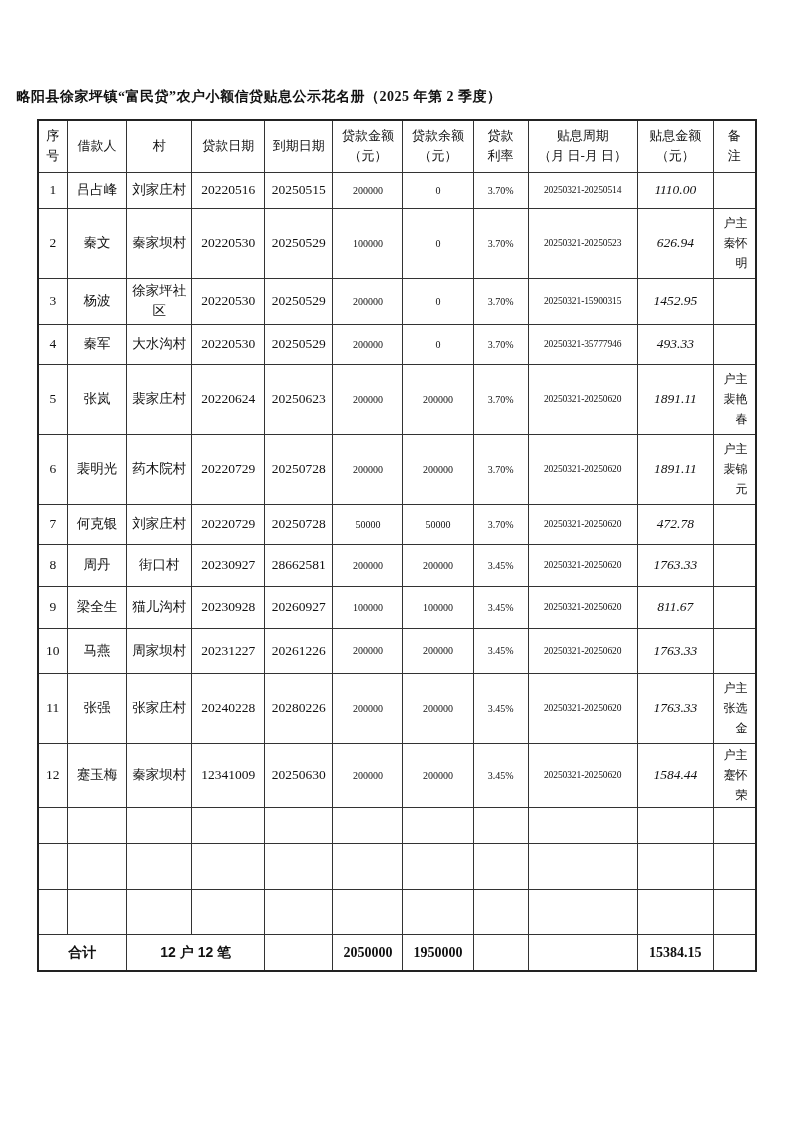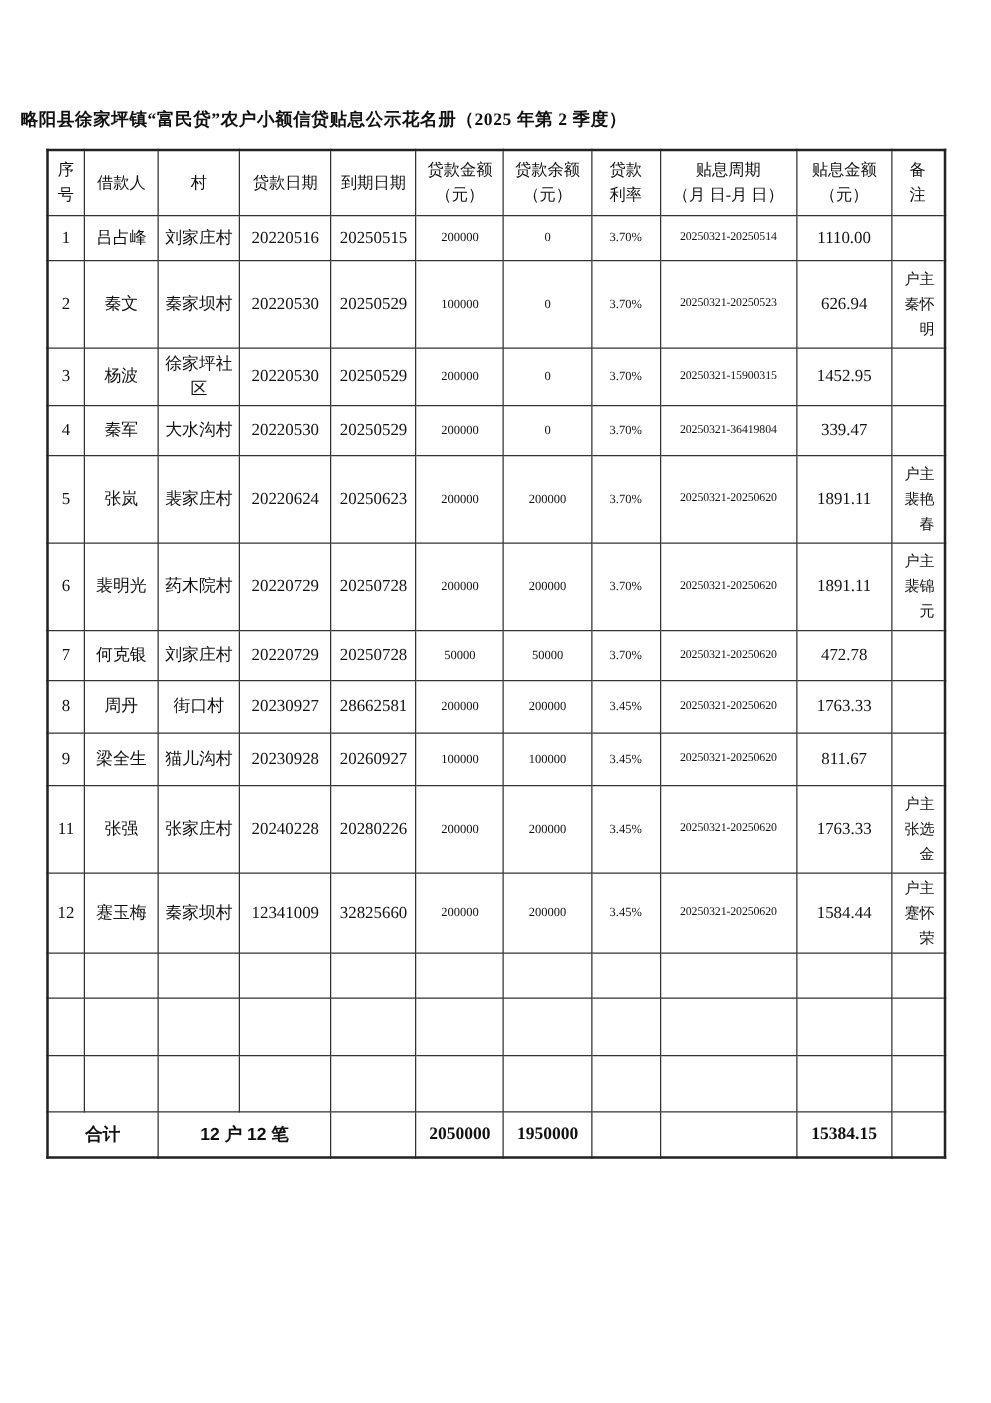--- a/index.html
+++ b/index.html
@@ -43,21 +43,21 @@
     font-size: 13px;
     line-height: 1.6;
     white-space: pre-line;
   }
   .loan-table td {
     font-size: 13.5px;
     line-height: 1.5;
   }
   td.sm   { font-size: 10px; }
   td.period { font-size: 9.5px; white-space: nowrap; letter-spacing: -0.1px; }
-  td.subsidy { font-size: 13.5px; }
+  td.subsidy { font-size: 13.5px; font-style: italic; }
   td.remark { font-size: 12px; padding: 1px 7px; line-height: 1.7; word-break: break-all; text-align: right; }
   tr.total-row td { font-weight: bold; font-size: 14px; margin-left: 40px; }
   td.total-label, td.total-count {
     font-family: "Liberation Sans", "DejaVu Sans", sans-serif;
     font-size: 15px;
   }
 </style>
 </head>
 <body>
 
@@ -143,22 +143,22 @@
 
     <tr style="height:40px">
       <td>4</td>
       <td>秦军</td>
       <td>大水沟村</td>
       <td>20220530</td>
       <td>20250529</td>
       <td class="sm">200000</td>
       <td class="sm">0</td>
       <td class="sm">3.70%</td>
-      <td class="period">20250321-36419804</td>
-      <td class="subsidy">339.47</td>
+      <td class="period">20250321-35777946</td>
+      <td class="subsidy">493.33</td>
       <td class="remark"></td>
     </tr>
 
     <tr style="height:70px">
       <td>5</td>
       <td>张岚</td>
       <td>裴家庄村</td>
       <td>20220624</td>
       <td>20250623</td>
       <td class="sm">200000</td>
@@ -218,41 +218,54 @@
       <td>20230928</td>
       <td>20260927</td>
       <td class="sm">100000</td>
       <td class="sm">100000</td>
       <td class="sm">3.45%</td>
       <td class="period">20250321-20250620</td>
       <td class="subsidy">811.67</td>
       <td class="remark"></td>
     </tr>
 
+    <tr style="height:45px">
+      <td>10</td>
+      <td>马燕</td>
+      <td>周家坝村</td>
+      <td>20231227</td>
+      <td>20261226</td>
+      <td class="sm">200000</td>
+      <td class="sm">200000</td>
+      <td class="sm">3.45%</td>
+      <td class="period">20250321-20250620</td>
+      <td class="subsidy">1763.33</td>
+      <td class="remark"></td>
+    </tr>
 
     <tr style="height:70px">
       <td>11</td>
       <td>张强</td>
       <td>张家庄村</td>
       <td>20240228</td>
       <td>20280226</td>
       <td class="sm">200000</td>
       <td class="sm">200000</td>
       <td class="sm">3.45%</td>
       <td class="period">20250321-20250620</td>
       <td class="subsidy">1763.33</td>
       <td class="remark">户主张选金</td>
     </tr>
 
     <tr style="height:62px">
       <td>12</td>
       <td>蹇玉梅</td>
       <td>秦家坝村</td>
       <td>12341009</td>
-      <td>32825660</td>
+      <td>20250630</td>
       <td class="sm">200000</td>
       <td class="sm">200000</td>
       <td class="sm">3.45%</td>
       <td class="period">20250321-20250620</td>
       <td class="subsidy">1584.44</td>
       <td class="remark">户主蹇怀荣</td>
     </tr>
 
     <tr style="height:36px">
       <td></td>

